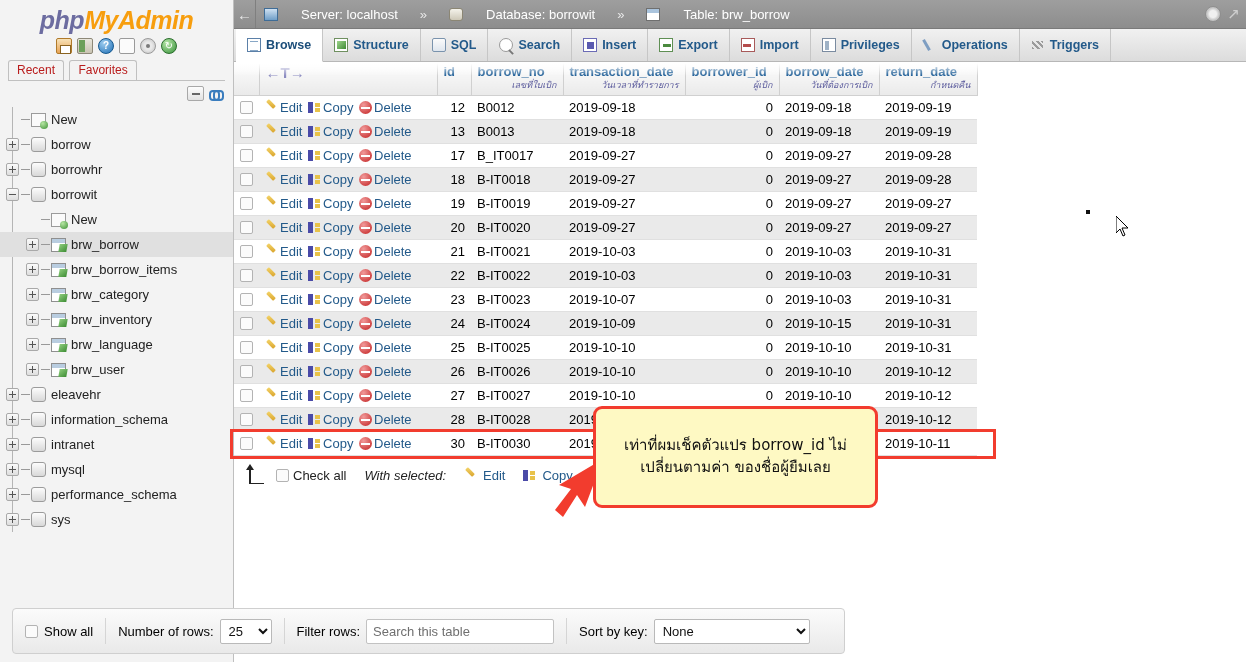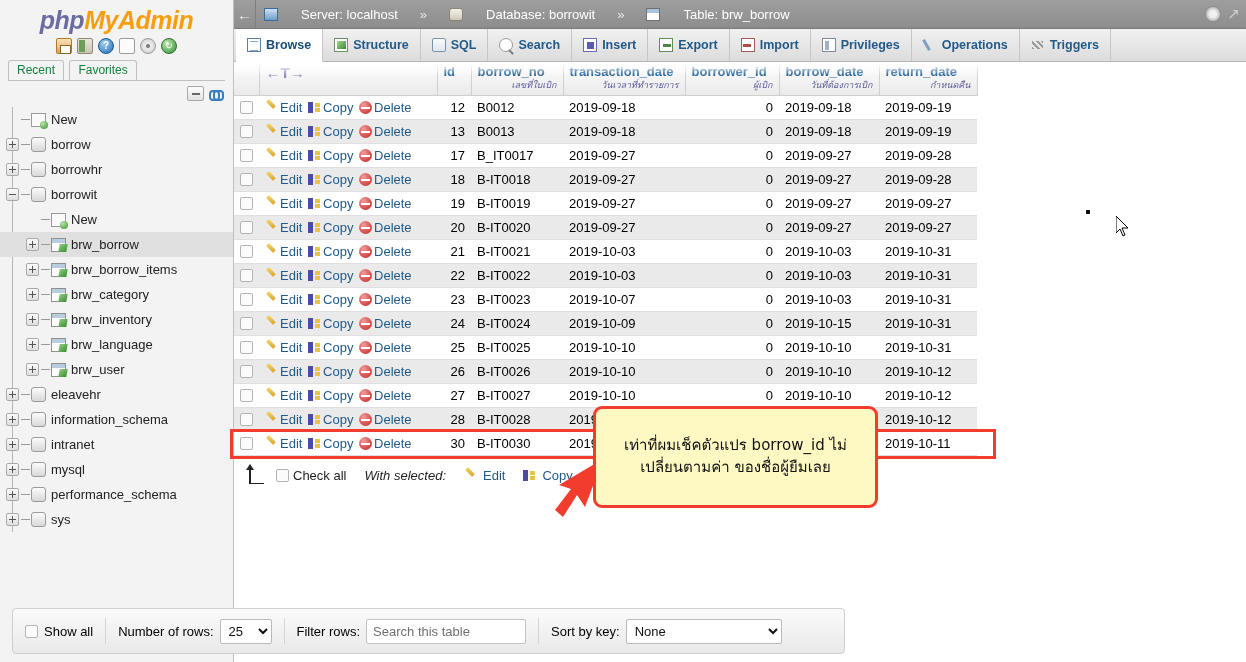--- a/index.html
+++ b/index.html
@@ -34,21 +34,21 @@
   .ic-help{ background:radial-gradient(circle at 35% 30%,#9ecdf0,#1f6fb5); border:1px solid #14588f; border-radius:50%; color:#fff; font-size:10px; line-height:14px; text-align:center; font-weight:bold;}
   .ic-doc{ background:#fbfbfb; border:1px solid #9a9a9a;}
   .ic-gear{ background:radial-gradient(circle,#e9e9e9 40%,#bdbdbd); border:1px solid #9a9a9a; border-radius:50%;}
   .ic-gear:after{content:"";position:absolute;left:5px;top:5px;width:4px;height:4px;background:#7a7a7a;border-radius:50%;}
   .ic-refresh{ background:radial-gradient(circle at 35% 30%,#b7e7a8,#37913a); border:1px solid #2a6e2c; border-radius:50%; color:#fff; font-size:10px; line-height:14px;text-align:center;}
 
   #recfav{ margin:6px 0 0 8px; }
   .rf-btn{
     display:inline-block; padding:2px 8px 3px 8px; font-size:12px;
     border:1px solid #c0c0c0; border-bottom:none; background:#f3f3f3;
-    color:#15803d; border-radius:3px 3px 0 0; margin-right:2px;
+    color:#b91c1c; border-radius:3px 3px 0 0; margin-right:2px;
   }
   #rf-line{ border-bottom:1px solid #c0c0c0; margin:0 8px; height:0;}
 
   #collapse-row{ display:flex; justify-content:flex-end; align-items:center; gap:5px; padding:5px 10px 2px 0; }
   .sq-btn{ width:17px; height:15px; border:1px solid #a8a8a8; background:linear-gradient(#fdfdfd,#e2e2e2); border-radius:2px; position:relative;}
   .sq-btn:after{content:"";position:absolute;left:4px;top:6px;width:8px;height:2px;background:#666;}
   .chain{ width:14px;height:11px;position:relative;}
   .chain:before,.chain:after{content:"";position:absolute;top:2px;width:7px;height:7px;border:2px solid #3a7dbe;border-radius:4px;}
   .chain:before{left:0;} .chain:after{left:4px;}
 
@@ -643,21 +643,21 @@
     <span>Show all</span>
   </label>
   <span class="vsep"></span>
   <div class="grp">
     <span>Number of rows:</span>
     <select class="sel" id="rows-select" style="width:52px"><option value="25">25</option><option value="50">50</option><option value="100">100</option><option value="250">250</option><option value="500">500</option></select>
   </div>
   <span class="vsep"></span>
   <div class="grp">
     <span>Filter rows:</span>
-    <input class="txt" style="width: 160px;" type="text" placeholder="Search this table">
+    <input class="txt" style="width: 188px;" type="text" placeholder="Search this table">
   </div>
   <span class="vsep"></span>
   <div class="grp">
     <span>Sort by key:</span>
     <select class="sel" id="sort-select" style="width:156px"><option value="None">None</option><option value="PRIMARY">PRIMARY</option></select>
   </div>
 </div>
 
 <div id="dot"></div>
 <svg id="cursor" viewBox="0 0 14 22">

